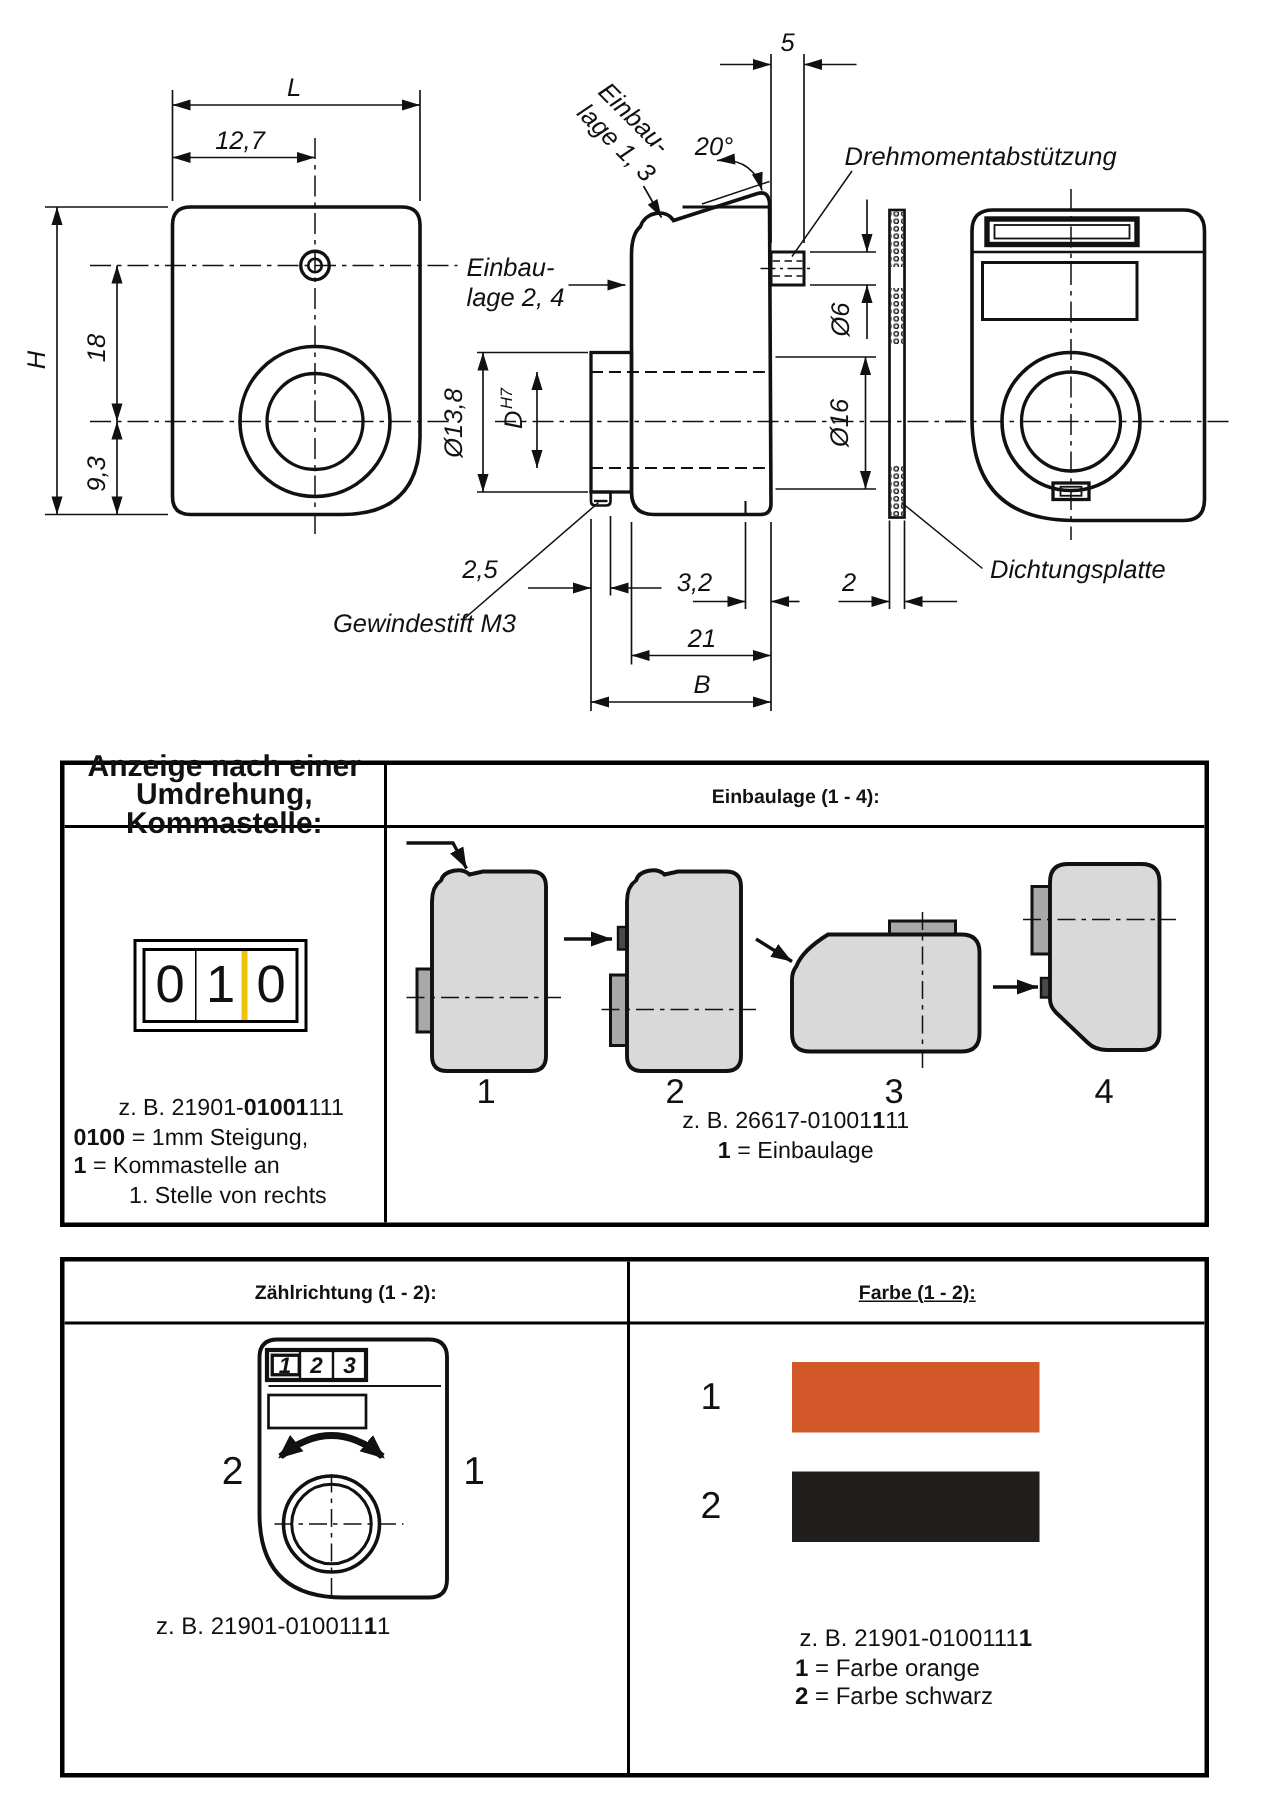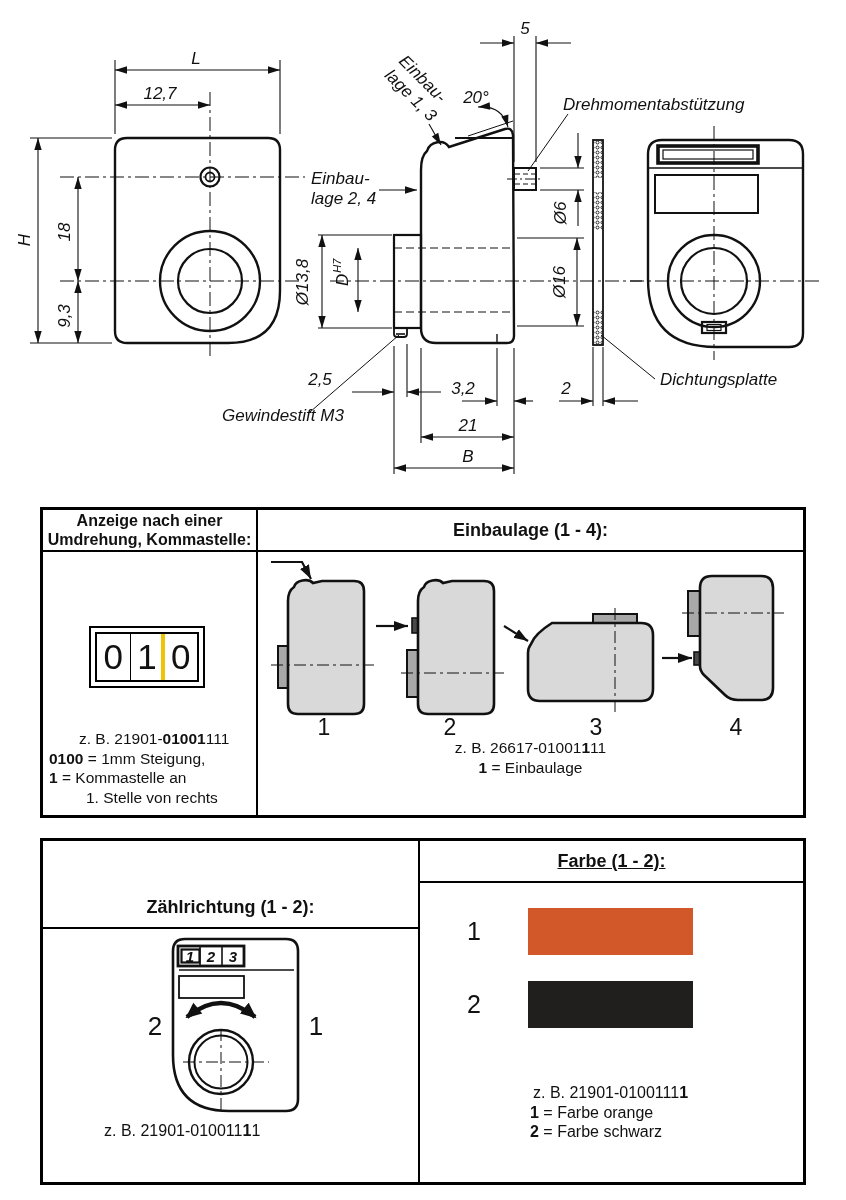--- a/index.html
+++ b/index.html
@@ -4,21 +4,21 @@
 <style>
   html,body{margin:0;padding:0;background:#fff;}
   .canvas{position:relative;width:846px;height:1200px;background:#fff;
           font-family:"Liberation Sans",sans-serif;color:#111;overflow:hidden;}
   svg text{font-family:"Liberation Sans",sans-serif;}
   .dimlbl{font-style:italic;font-size:17px;fill:#111;}
   
   .tbl{position:absolute;border:3px solid #000;box-sizing:border-box;background:#fff;}
   .col{position:absolute;top:0;bottom:0;box-sizing:border-box;}
   .hdr{box-sizing:border-box;height:42px;border-bottom:2.5px solid #000;
-       font-weight:bold;font-size:18px;display:flex;flex-direction:column;
+       font-weight:bold;font-size:13px;display:flex;flex-direction:column;
        align-items:center;justify-content:center;text-align:center;line-height:19px;}
   .body{position:absolute;left:0;right:0;top:42px;bottom:0;}
   .codeblock{font-size:15.5px;line-height:19.5px;white-space:nowrap;}
   .b{font-weight:bold;}
   
   .counter{position:absolute;border:2.5px solid #000;background:#fff;padding:4px;}
   .cwin{position:relative;border:2px solid #000;display:flex;height:46px;width:100px;}
   .dig{flex:1;display:flex;align-items:center;justify-content:center;
        font-size:35px;line-height:46px;}
   .dig + .dig{border-left:1.5px solid #000;}
@@ -202,21 +202,21 @@
       <rect x="702" y="322" width="24" height="11" stroke-width="2.2"></rect>
       <rect x="707" y="324.5" width="14" height="6" stroke-width="1.2"></rect>
       <line x1="714" y1="126" x2="714" y2="360" stroke-width="1" stroke-dasharray="14 4 3 4"></line>
       <line x1="630" y1="281" x2="820" y2="281" stroke-width="1" stroke-dasharray="14 4 3 4"></line>
     </g>
   </svg>
 
   <div class="tbl" style="left:40px;top:507px;width:766px;height:311px;">
 
     <div class="col" style="left:0;width:213px;">
-      <div class="hdr" style="font-size:16px;text-align:right;">
+      <div class="hdr" style="font-size:20px;">
         <span>Anzeige nach einer</span>
         <span>Umdrehung, Kommastelle:</span>
       </div>
       <div class="body">
 
         <div class="counter" style="left:46px;top:74px;">
           <div class="cwin">
             <div class="dig">0</div>
             <div class="dig">1</div>
             <div class="dig">0</div>
@@ -286,21 +286,21 @@
             <span>z. B. 26617-01001</span><span class="b">1</span><span>11</span>
           </div>
           <div><span class="b">1</span><span> = Einbaulage</span></div>
         </div>
       </div>
     </div>
   </div>
 
   <div class="tbl" style="left:40px;top:838px;width:766px;height:347px;">
 
-    <div class="col" style="left:0;width:375px;margin-top:46px;">
+    <div class="col" style="left:0;width:375px;">
       <div class="hdr">
         <span>Zählrichtung (1 - 2):</span>
       </div>
       <div class="body">
         <svg width="371" height="190" viewBox="0 0 371 190" style="position:absolute;left:0;top:0" fill="none">
           <defs>
             <marker id="cE" markerUnits="userSpaceOnUse" markerWidth="18" markerHeight="15" refX="14" refY="7.5" orient="auto">
               <path d="M0,0.5 L16,7.5 L0,14.5 Z" fill="#111" stroke="none"></path>
             </marker>
             <marker id="cS" markerUnits="userSpaceOnUse" markerWidth="18" markerHeight="15" refX="2" refY="7.5" orient="auto">

